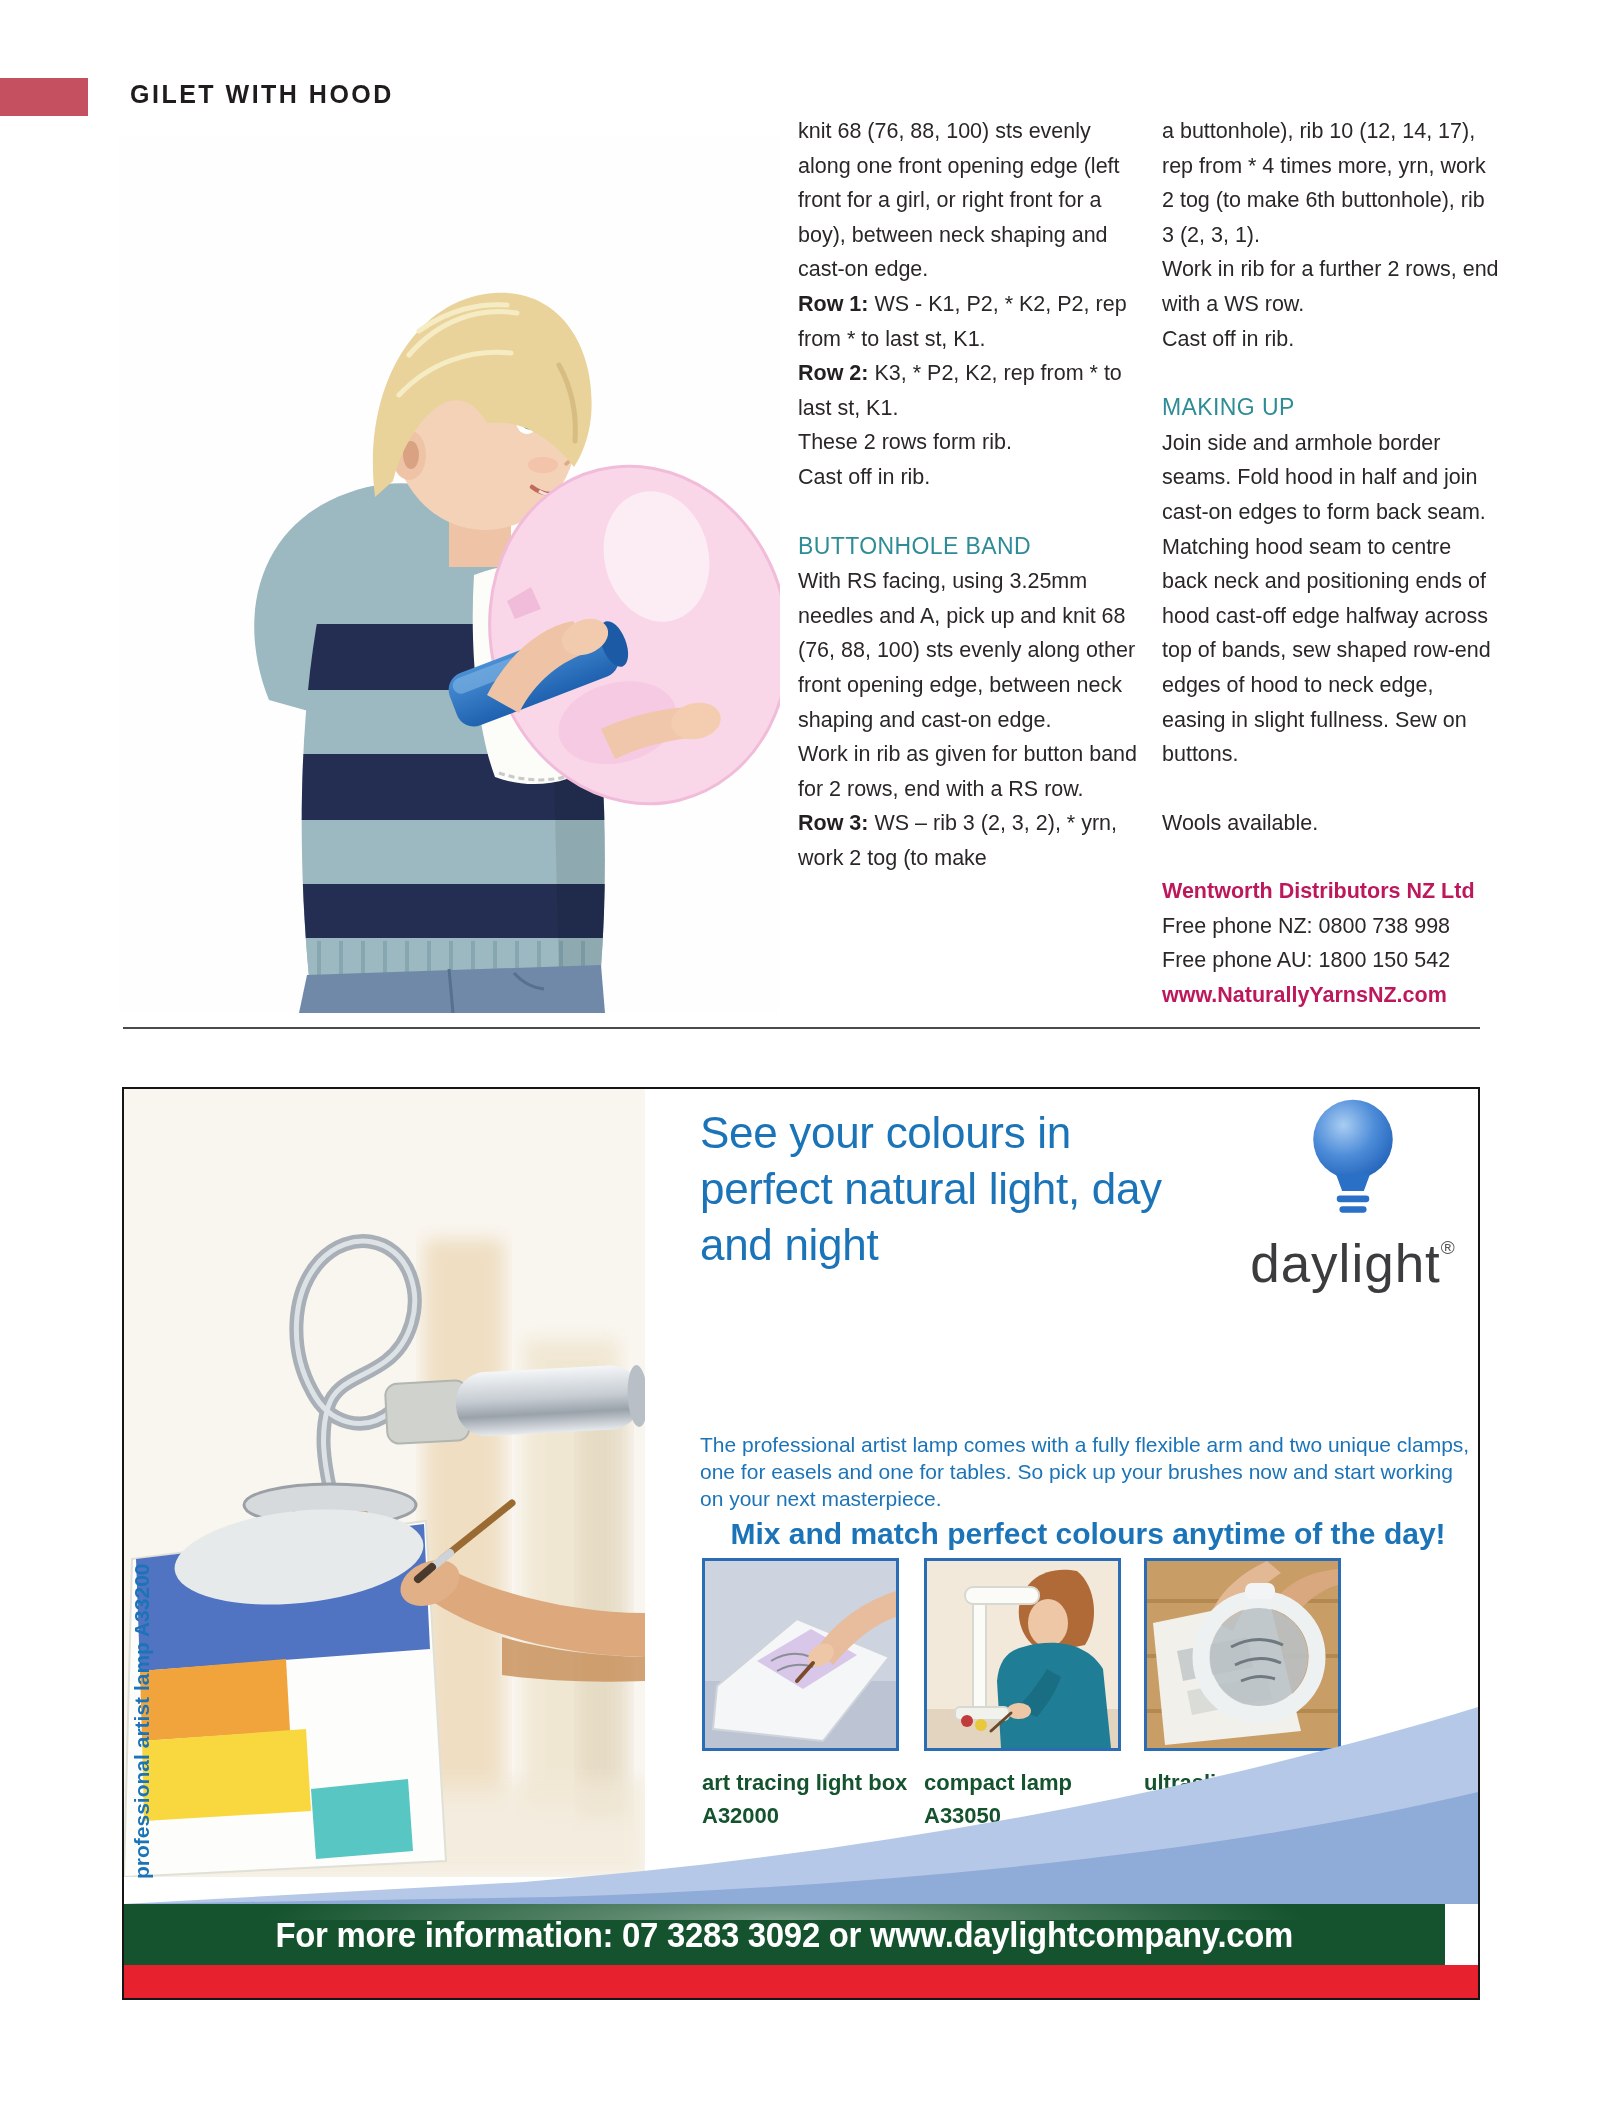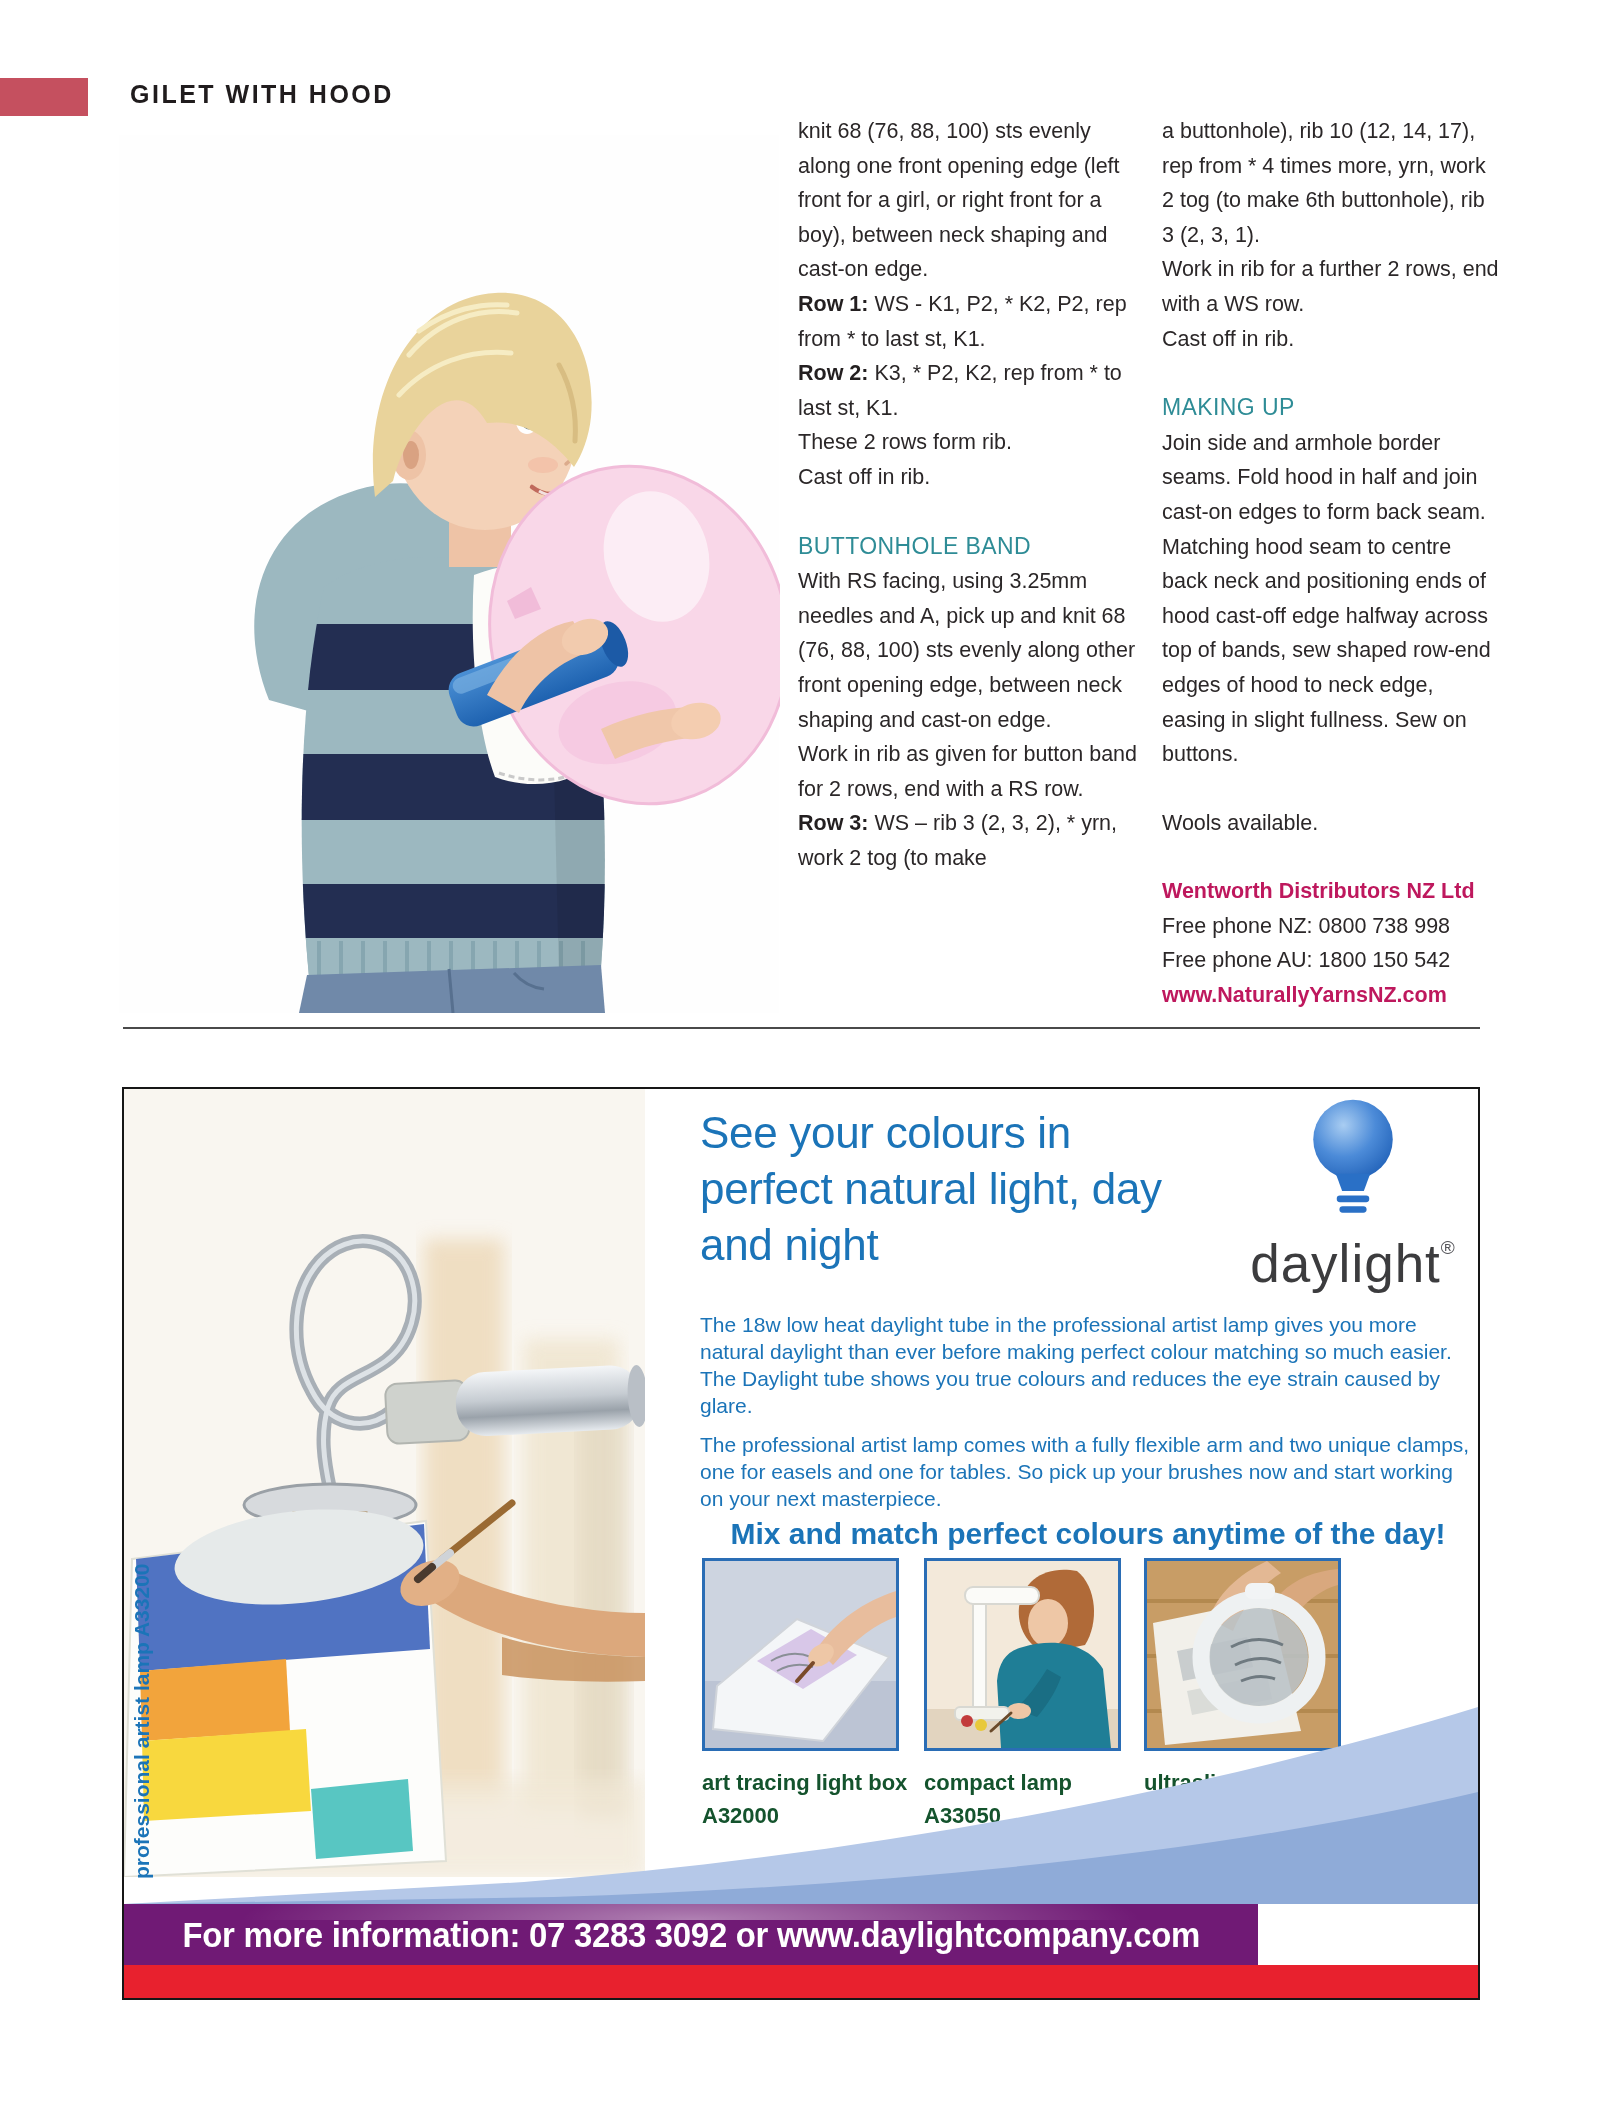--- a/index.html
+++ b/index.html
@@ -42,21 +42,21 @@
   .logo-word sup{font-size:19px;vertical-align:28px;color:#55555a;}
   .ad-para{left:576px;width:776px;font-size:21px;line-height:27px;color:#1b74b8;}
   .p1{top:222px;} .p2{top:342px;}
   .ad-tagline{left:576px;top:428px;width:776px;font-size:30px;font-weight:700;color:#1b74b8;text-align:center;}
   .thumb{top:469px;width:191px;height:187px;border:3px solid #2a6db5;overflow:hidden;background:#eee;}
   .t1{left:578px;} .t2{left:800px;} .t3{left:1020px;}
   .thumb svg{width:100%;height:100%;display:block;}
   .cap{top:677px;font-size:22px;font-weight:700;line-height:33px;color:#14532d;white-space:nowrap;}
   .c1{left:578px;} .c2{left:800px;} .c3{left:1020px;}
   .swoosh{left:0;top:598px;width:1354px;height:217px;}
-  .blue-bar{left:0;top:815px;width:1134px;height:61px;background:#701a75;
+  .blue-bar{left:0;top:815px;width:1321px;height:61px;background:#14532d;
             display:flex;align-items:center;justify-content:center;overflow:hidden;}
   .blue-bar::before{content:"";position:absolute;left:10%;top:-36px;width:80%;height:52px;
             background:radial-gradient(ellipse at 50% 100%, rgba(255,255,255,.45), rgba(255,255,255,0) 70%);}
   .blue-bar span{position:relative;color:#fff;font-size:35px;font-weight:700;
             letter-spacing:-.3px;transform:scaleX(.94);white-space:nowrap;}
   .red-bar{left:0;top:876px;width:1354px;height:33px;background:#e8212e;}
 </style>
 </head>
 <body>
 
@@ -228,21 +228,20 @@
         <circle cx="65" cy="47" r="44" fill="url(#bulbG)"></circle>
         <path d="M46,85 L84,85 L77,104 L53,104 Z" fill="#2a70c6"></path>
         <rect x="47" y="109" width="36" height="7.5" rx="3.5" fill="#2a70c6"></rect>
         <rect x="50" y="121" width="30" height="7" rx="3.5" fill="#2a70c6"></rect>
       </svg>
       <div class="logo-word"><span>daylight</span><sup>®</sup></div>
     </div>
 
     <div class="abs ad-headline">See your colours in perfect natural light, day and night</div>
 
-    <div class="abs ad-para p1">The 18w low heat daylight tube in the professional artist lamp gives you more natural daylight than ever before making perfect colour matching so much easier. The Daylight tube shows you true colours and reduces the eye strain caused by glare.</div>
     <div class="abs ad-para p2">The professional artist lamp comes with a fully flexible arm and two unique clamps, one for easels and one for tables. So pick up your brushes now and start working on your next masterpiece.</div>
     <div class="abs ad-tagline">Mix and match perfect colours anytime of the day!</div>
 
     <div class="abs thumb t1">
       <svg viewBox="0 0 191 187" xmlns="http://www.w3.org/2000/svg">
         <rect width="191" height="187" fill="#cdd4e0"></rect>
         <rect y="120" width="191" height="67" fill="#bcc4d4"></rect>
         <polygon points="12,125 92,58 184,96 118,180 8,168" fill="#f4f6f8" stroke="#d0d4da" stroke-width="2"></polygon>
         <polygon points="52,100 106,68 152,94 98,128" fill="#d8c7e8"></polygon>
         <path d="M66,100 q20,-12 40,-4 M72,110 q18,-10 36,-4" stroke="#8a8f96" stroke-width="2" fill="none"></path>

